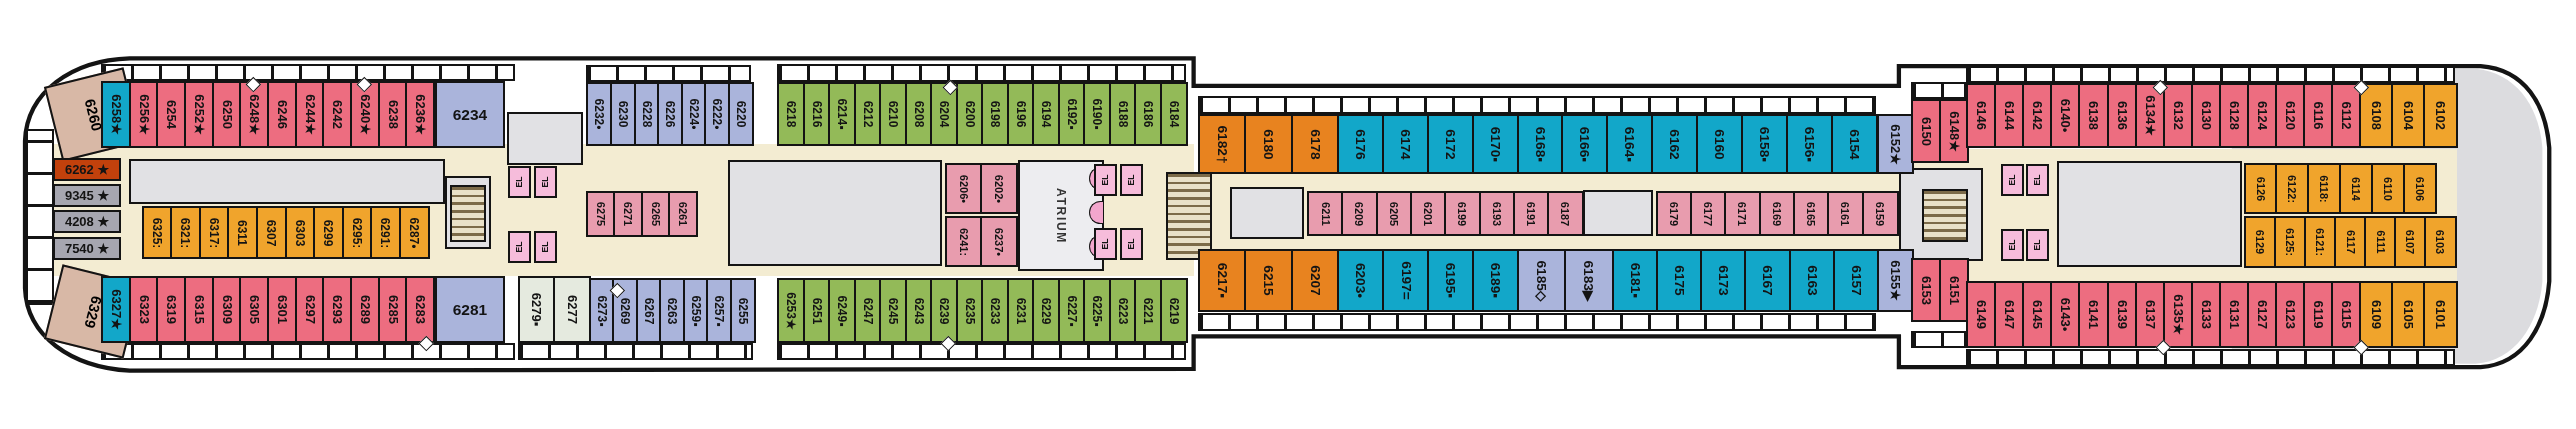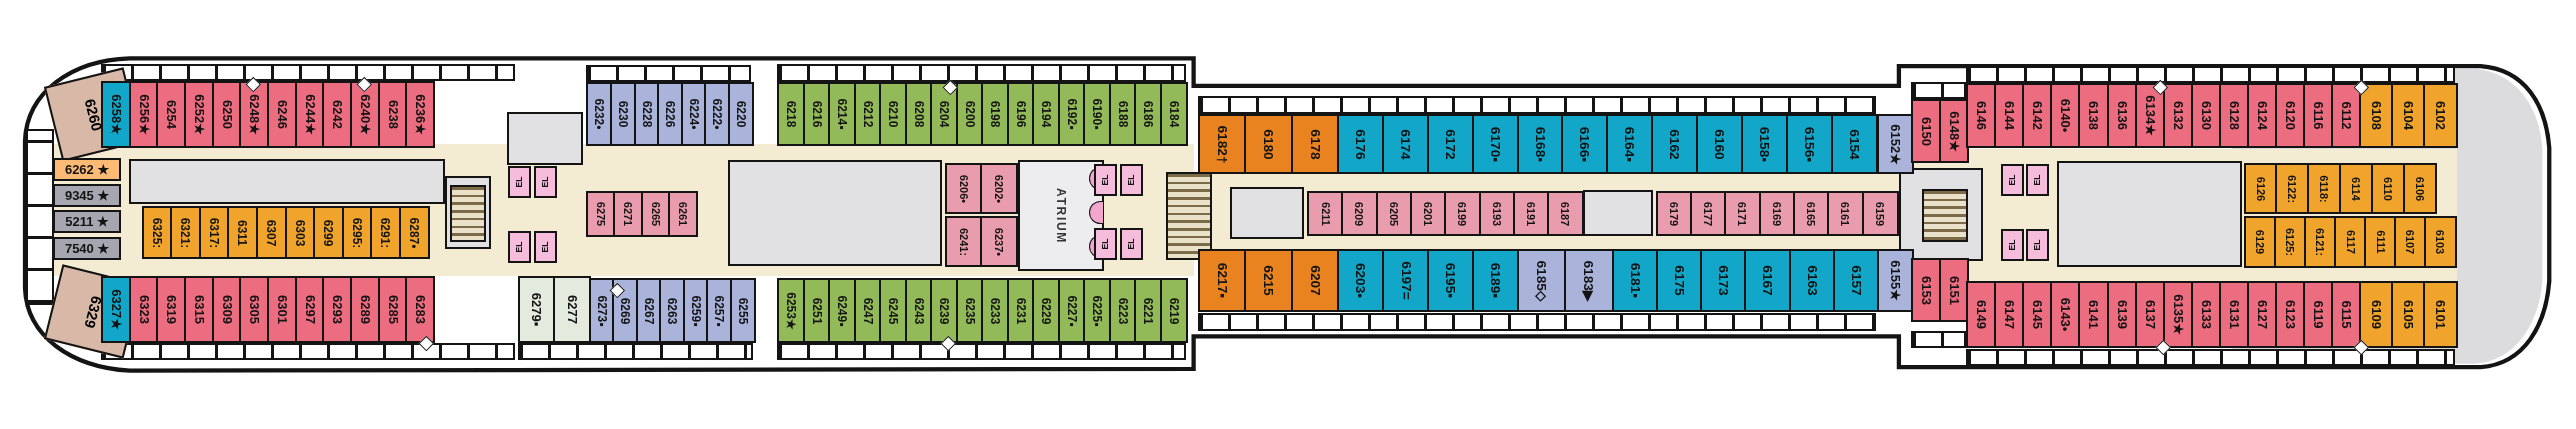--- a/index.html
+++ b/index.html
@@ -141,20 +141,23 @@
     </div>
     <div class="cab" style="left: 350px; top: 81px; width: 30px; height: 67px; background: rgb(237, 109, 128); font-size: 13px;">
       <span>6240★</span>
     </div>
     <div class="cab" style="left: 378px; top: 81px; width: 30px; height: 67px; background: rgb(237, 109, 128); font-size: 13px;">
       <span>6238</span>
     </div>
     <div class="cab" style="left: 405px; top: 81px; width: 30px; height: 67px; background: rgb(237, 109, 128); font-size: 13px;">
       <span>6236★</span>
     </div>
+    <div class="cab h" style="left: 435px; top: 81px; width: 70px; height: 67px; background: rgb(170, 180, 219); font-size: 15.5px;">
+      <span>6234</span>
+    </div>
     <div class="cab" style="left: 586px; top: 82px; width: 26px; height: 64px; background: rgb(170, 180, 219); font-size: 12px;">
       <span>6232•</span>
     </div>
     <div class="cab" style="left: 610px; top: 82px; width: 26px; height: 64px; background: rgb(170, 180, 219); font-size: 12px;">
       <span>6230</span>
     </div>
     <div class="cab" style="left: 634px; top: 82px; width: 26px; height: 64px; background: rgb(170, 180, 219); font-size: 12px;">
       <span>6228</span>
     </div>
     <div class="cab" style="left: 657px; top: 82px; width: 26px; height: 64px; background: rgb(170, 180, 219); font-size: 12px;">
@@ -351,20 +354,23 @@
     </div>
     <div class="cab" style="left: 350px; top: 276px; width: 30px; height: 67px; background: rgb(237, 109, 128); font-size: 13px;">
       <span>6289</span>
     </div>
     <div class="cab" style="left: 378px; top: 276px; width: 30px; height: 67px; background: rgb(237, 109, 128); font-size: 13px;">
       <span>6285</span>
     </div>
     <div class="cab" style="left: 405px; top: 276px; width: 30px; height: 67px; background: rgb(237, 109, 128); font-size: 13px;">
       <span>6283</span>
     </div>
+    <div class="cab h" style="left: 435px; top: 276px; width: 70px; height: 67px; background: rgb(170, 180, 219); font-size: 15.5px;">
+      <span>6281</span>
+    </div>
     <div class="cab" style="left: 518px; top: 276px; width: 38px; height: 67px; background: rgb(229, 234, 223); font-size: 13px;">
       <span>6279▪</span>
     </div>
     <div class="cab" style="left: 553px; top: 276px; width: 38px; height: 67px; background: rgb(229, 234, 223); font-size: 13px;">
       <span>6277</span>
     </div>
     <div class="cab" style="left: 589px; top: 278px; width: 26px; height: 65px; background: rgb(170, 180, 219); font-size: 12px;">
       <span>6273▪</span>
     </div>
     <div class="cab" style="left: 612px; top: 278px; width: 26px; height: 65px; background: rgb(170, 180, 219); font-size: 12px;">
@@ -531,28 +537,28 @@
     </div>
     <div class="cab" style="left: 2359px; top: 281px; width: 35px; height: 67px; background: rgb(240, 164, 44); font-size: 13px;">
       <span>6109</span>
     </div>
     <div class="cab" style="left: 2391px; top: 281px; width: 35px; height: 67px; background: rgb(240, 164, 44); font-size: 13px;">
       <span>6105</span>
     </div>
     <div class="cab" style="left: 2423px; top: 281px; width: 35px; height: 67px; background: rgb(240, 164, 44); font-size: 13px;">
       <span>6101</span>
     </div>
-    <div class="cab h" style="left: 53px; top: 158px; width: 68px; height: 23px; background: #fdba74; font-size: 13px;">
+    <div class="cab h" style="left: 53px; top: 158px; width: 68px; height: 23px; background: #c2410c; font-size: 13px;">
       <span>6262 ★</span>
     </div>
     <div class="cab h" style="left: 53px; top: 184px; width: 68px; height: 23px; background: rgb(166, 166, 176); font-size: 13px;">
       <span>9345 ★</span>
     </div>
     <div class="cab h" style="left: 53px; top: 210px; width: 68px; height: 23px; background: rgb(166, 166, 176); font-size: 13px;">
-      <span>5211 ★</span>
+      <span>4208 ★</span>
     </div>
     <div class="cab h" style="left: 53px; top: 237px; width: 68px; height: 23px; background: rgb(166, 166, 176); font-size: 13px;">
       <span>7540 ★</span>
     </div>
     <div class="cab" style="left: 142px; top: 206px; width: 31px; height: 53px; background: rgb(240, 164, 44); font-size: 12px;">
       <span>6325:</span>
     </div>
     <div class="cab" style="left: 170px; top: 206px; width: 31px; height: 53px; background: rgb(240, 164, 44); font-size: 12px;">
       <span>6321:</span>
     </div>

